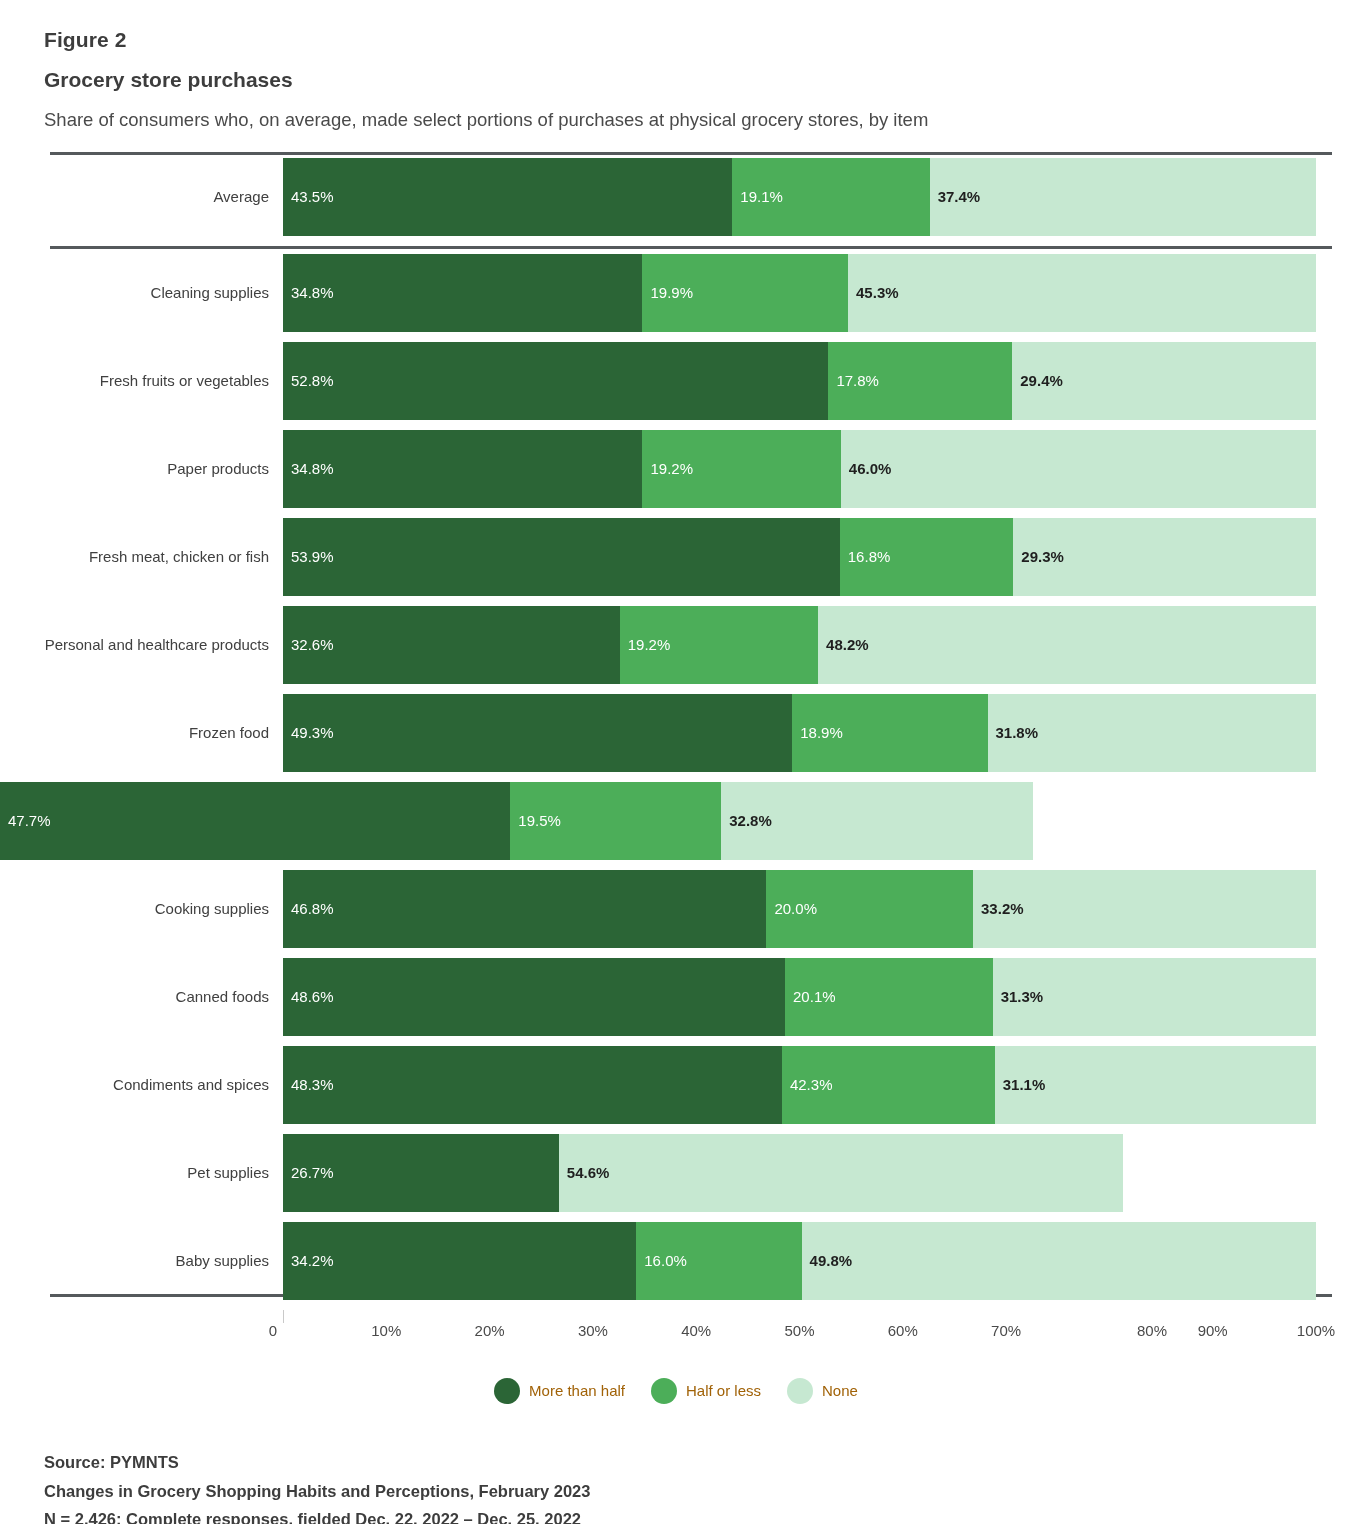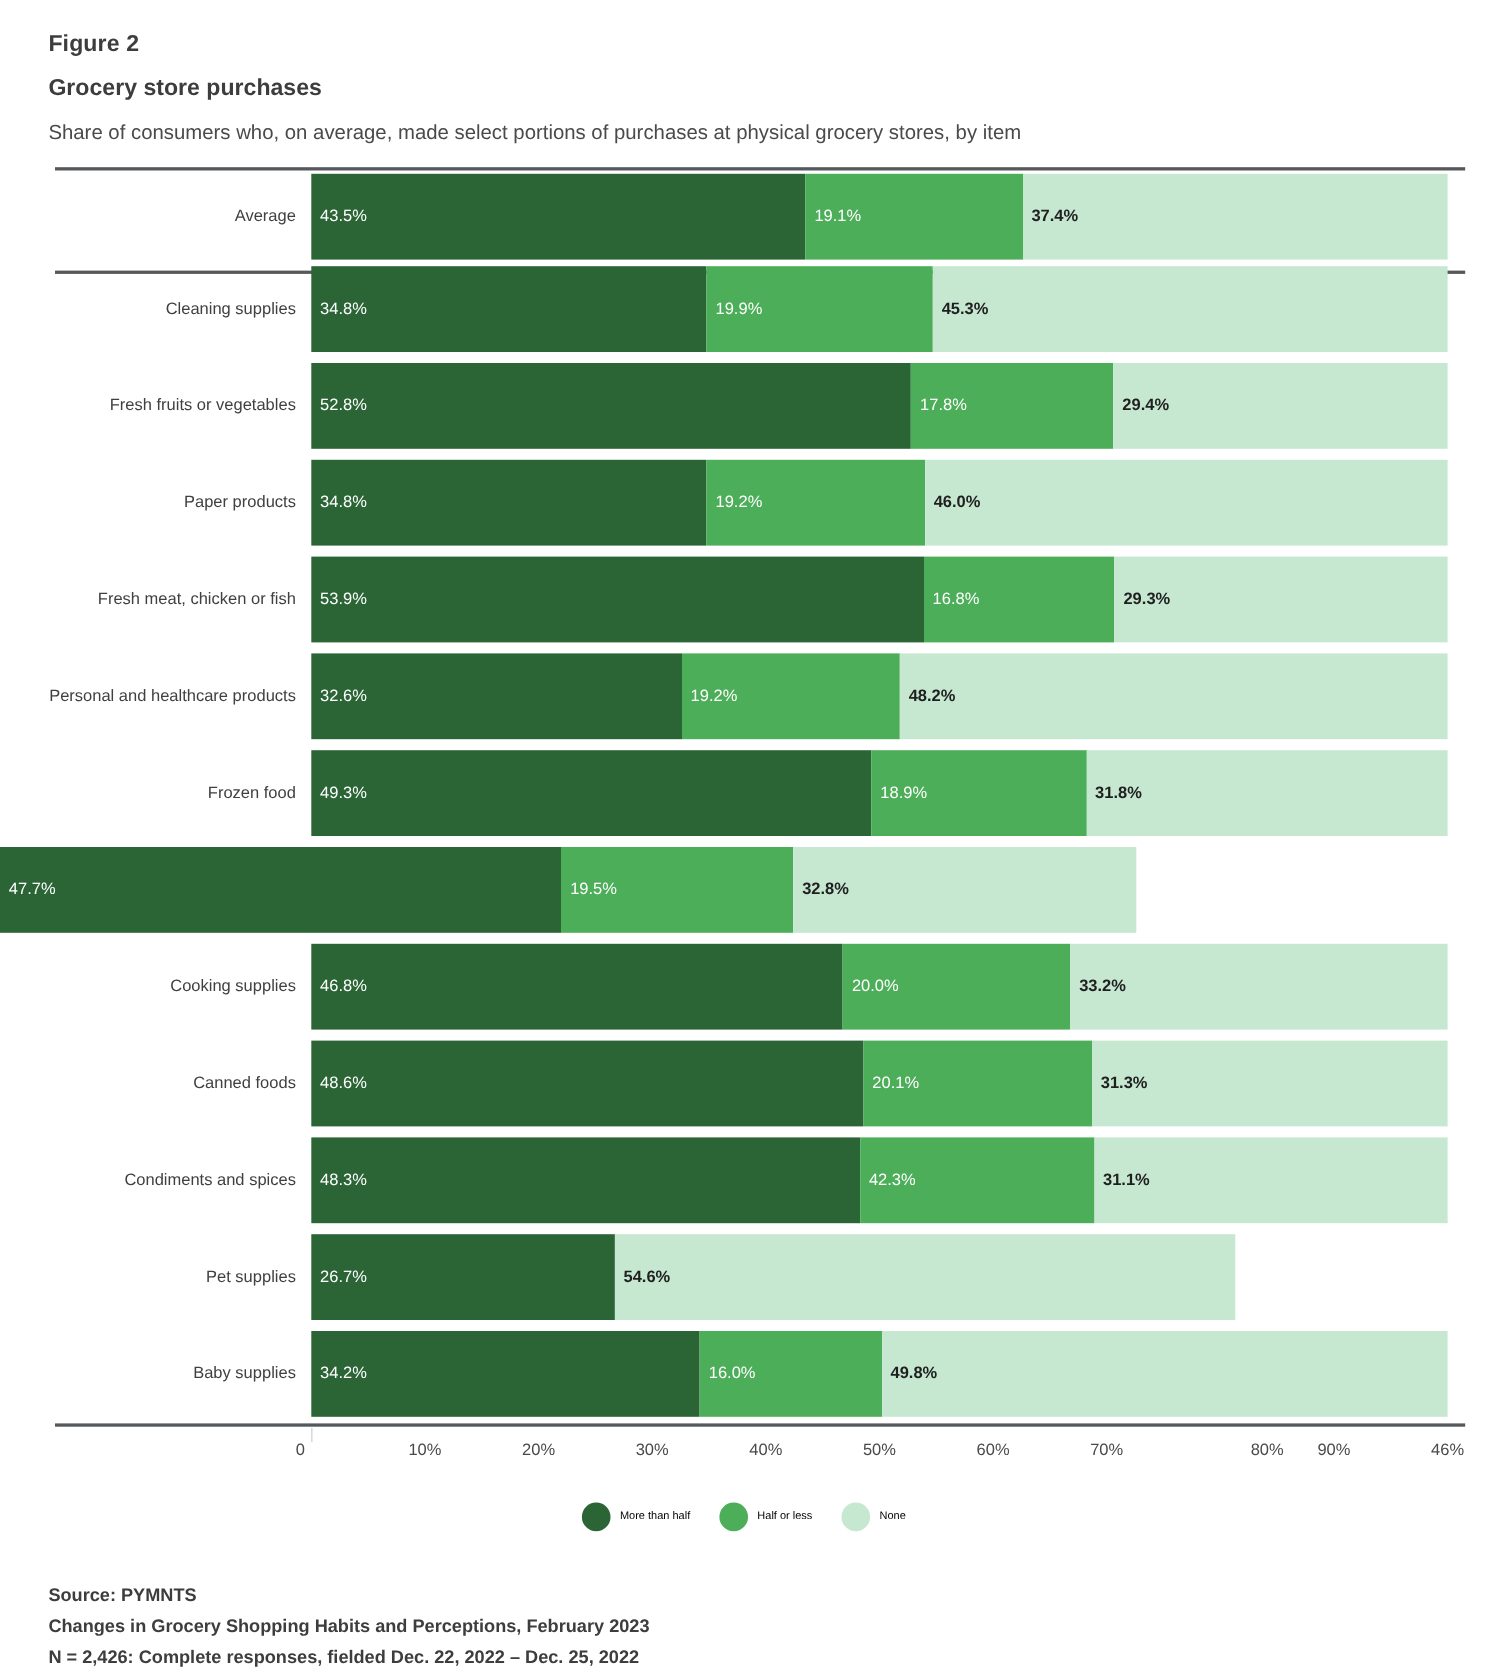--- a/index.html
+++ b/index.html
@@ -67,21 +67,21 @@
     position: relative;
     padding-top: 6px;
   }
   .row {
     position: relative;
     height: 78px;
     margin-bottom: 10px;
     display: flex;
     align-items: stretch;
   }
-  .row.avg-row { margin-bottom: 6px; }
+  .row.avg-row { margin-bottom: 18px; }
 
   .row-label {
     width: 283px;
     box-sizing: border-box;
     padding-right: 14px;
     display: flex;
     align-items: center;
     justify-content: flex-end;
     font-size: 15px;
     color: #404040;
@@ -146,22 +146,22 @@
     align-items: center;
     gap: 9px;
   }
   .swatch {
     width: 26px;
     height: 26px;
     border-radius: 50%;
     display: inline-block;
   }
   .legend-item span.lbl {
-    font-size: 10px;
-    color: #000000;
+    font-size: 15px;
+    color: #a16207;
   }
 
   
   .footer {
     margin: 44px 0 0 44px;
     font-size: 16.5px;
     font-weight: bold;
     color: #3d3d3d;
     line-height: 1.75;
   }
@@ -369,21 +369,21 @@
         <div class="tick" style="left: 273px;">0</div>
         <div class="tick" style="left: 386.3px;">10%</div>
         <div class="tick" style="left: 489.6px;">20%</div>
         <div class="tick" style="left: 592.9px;">30%</div>
         <div class="tick" style="left: 696.2px;">40%</div>
         <div class="tick" style="left: 799.5px;">50%</div>
         <div class="tick" style="left: 902.8px;">60%</div>
         <div class="tick" style="left: 1006.1px;">70%</div>
         <div class="tick" style="left: 1152px;">80%</div>
         <div class="tick" style="left: 1212.7px;">90%</div>
-        <div class="tick" style="left: 1316px;">46%</div>
+        <div class="tick" style="left: 1316px;">100%</div>
       </div>
 
     <div class="legend" id="legend">
         <div class="legend-item">
           <span class="swatch" style="background: rgb(43, 101, 54);"></span>
           <span class="lbl">More than half</span>
         </div>
         <div class="legend-item">
           <span class="swatch" style="background: rgb(76, 174, 89);"></span>
           <span class="lbl">Half or less</span>

